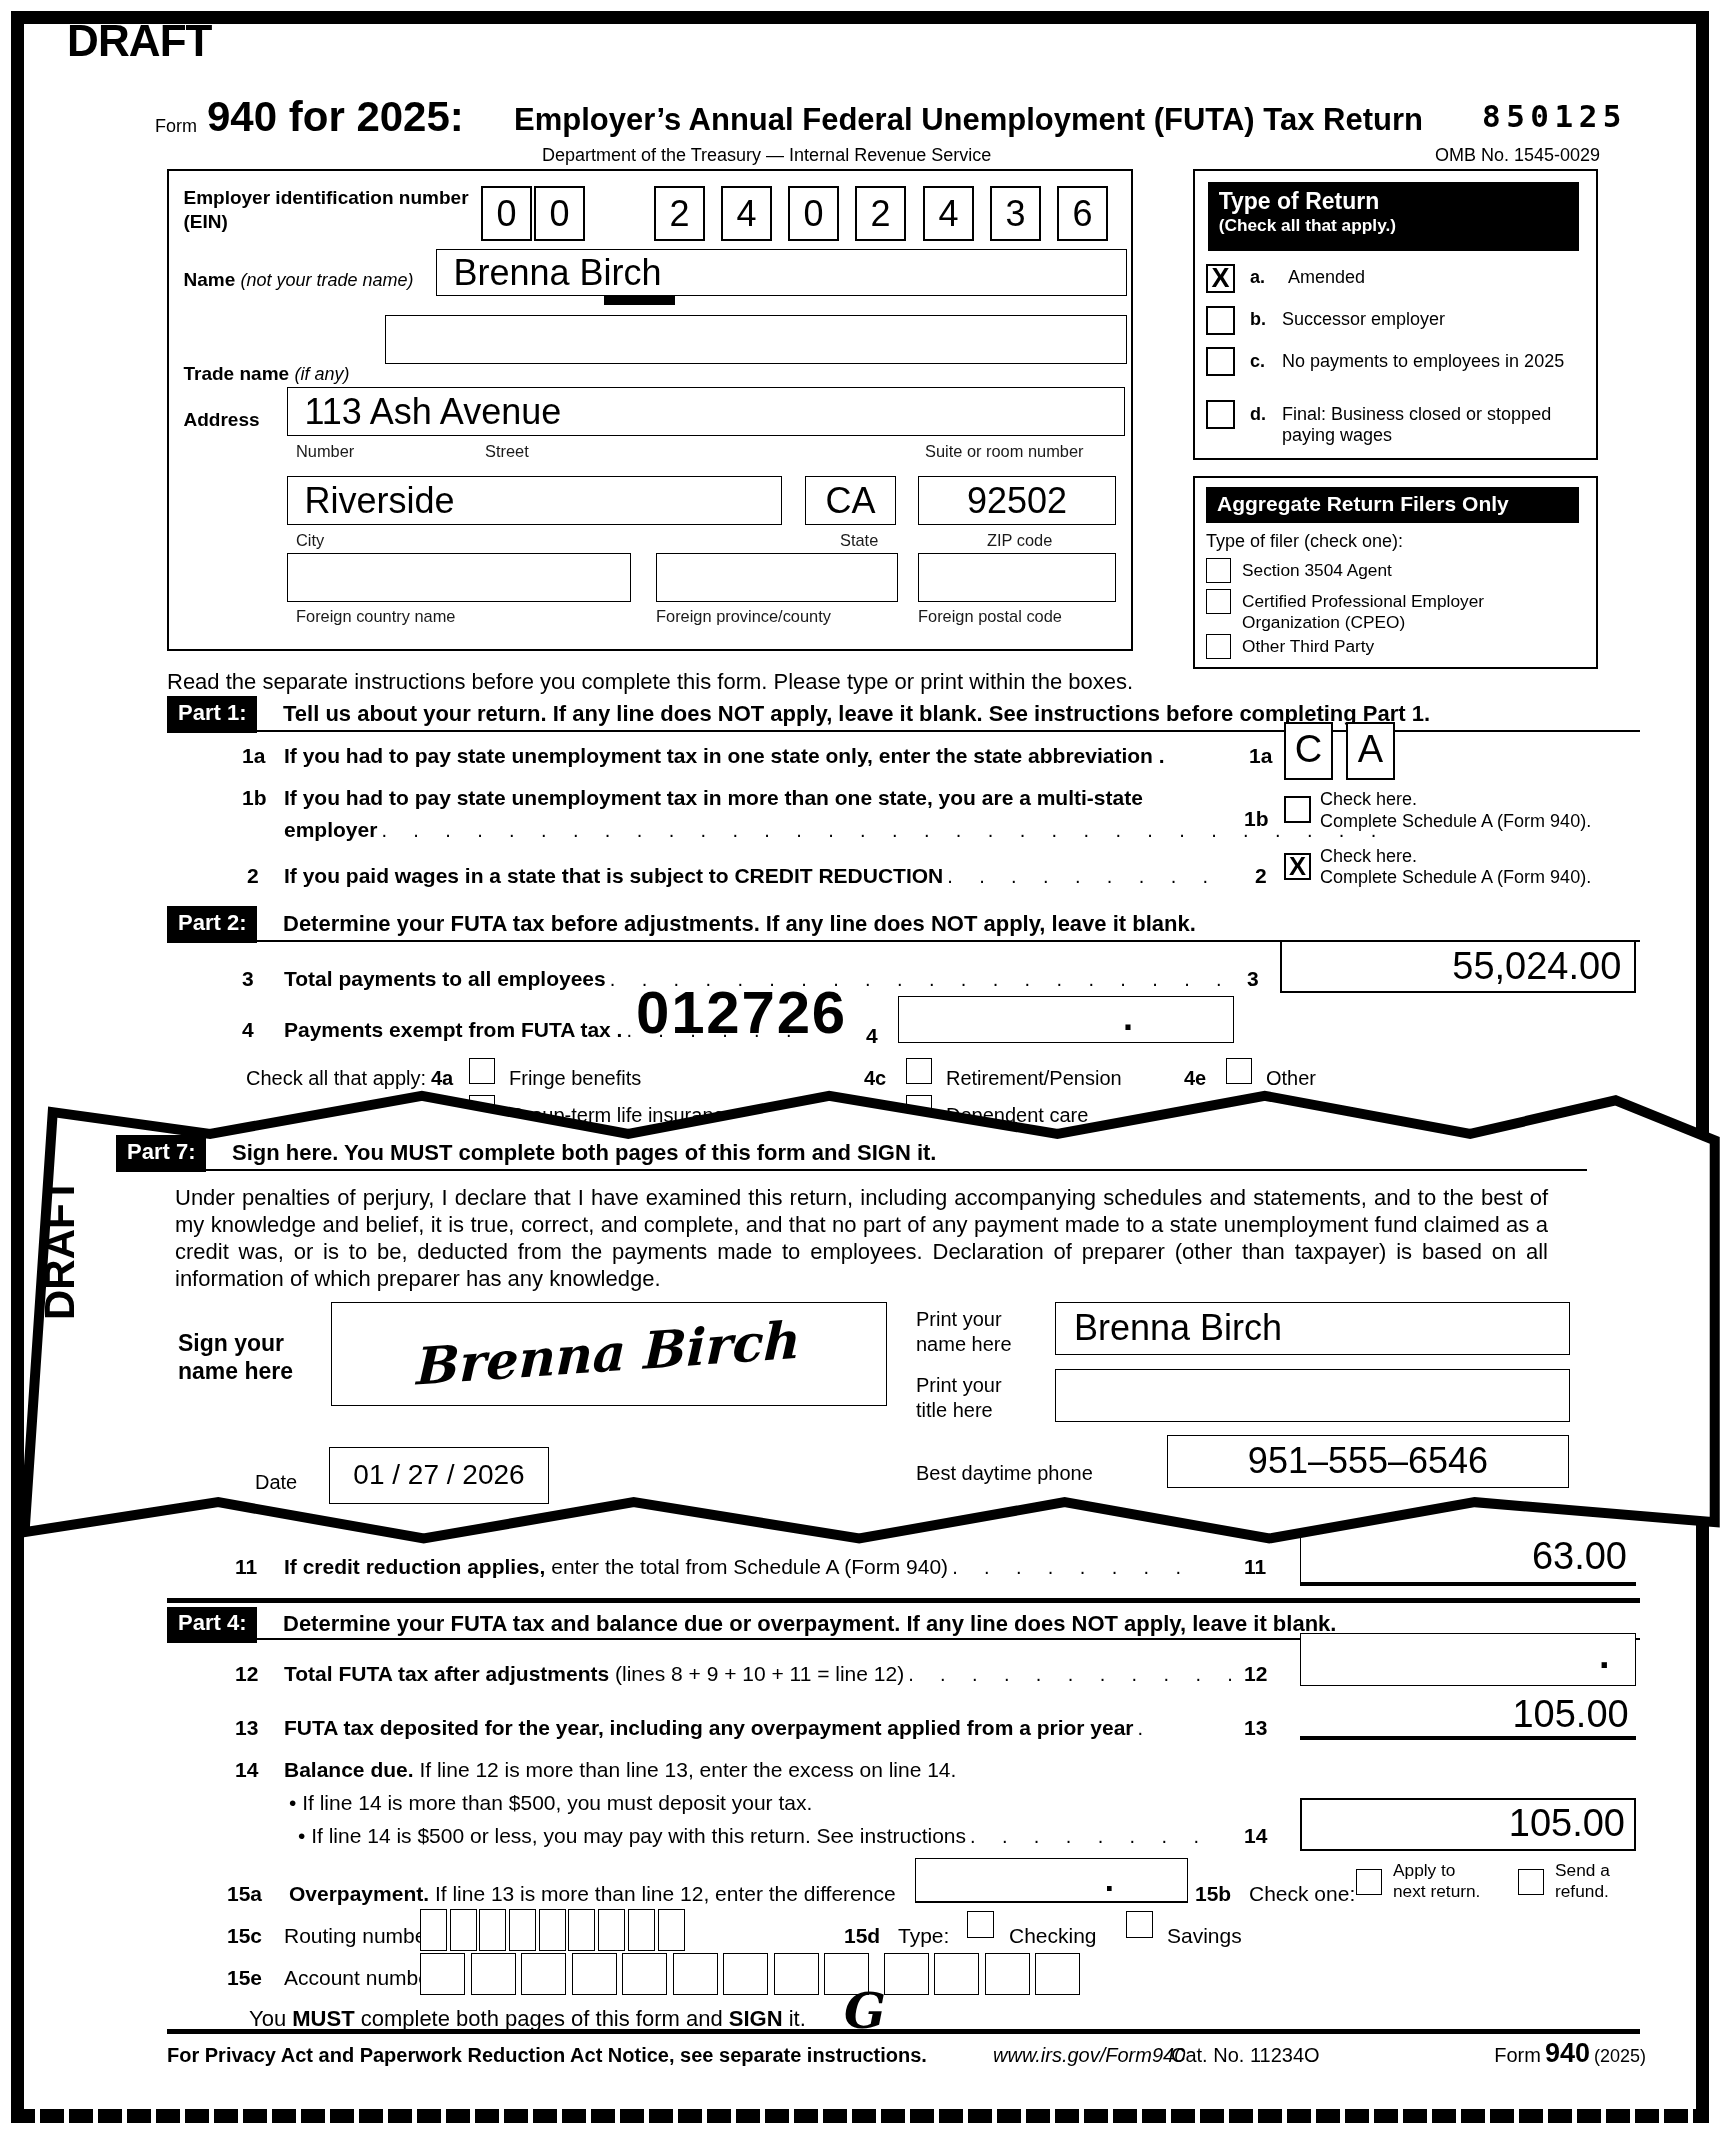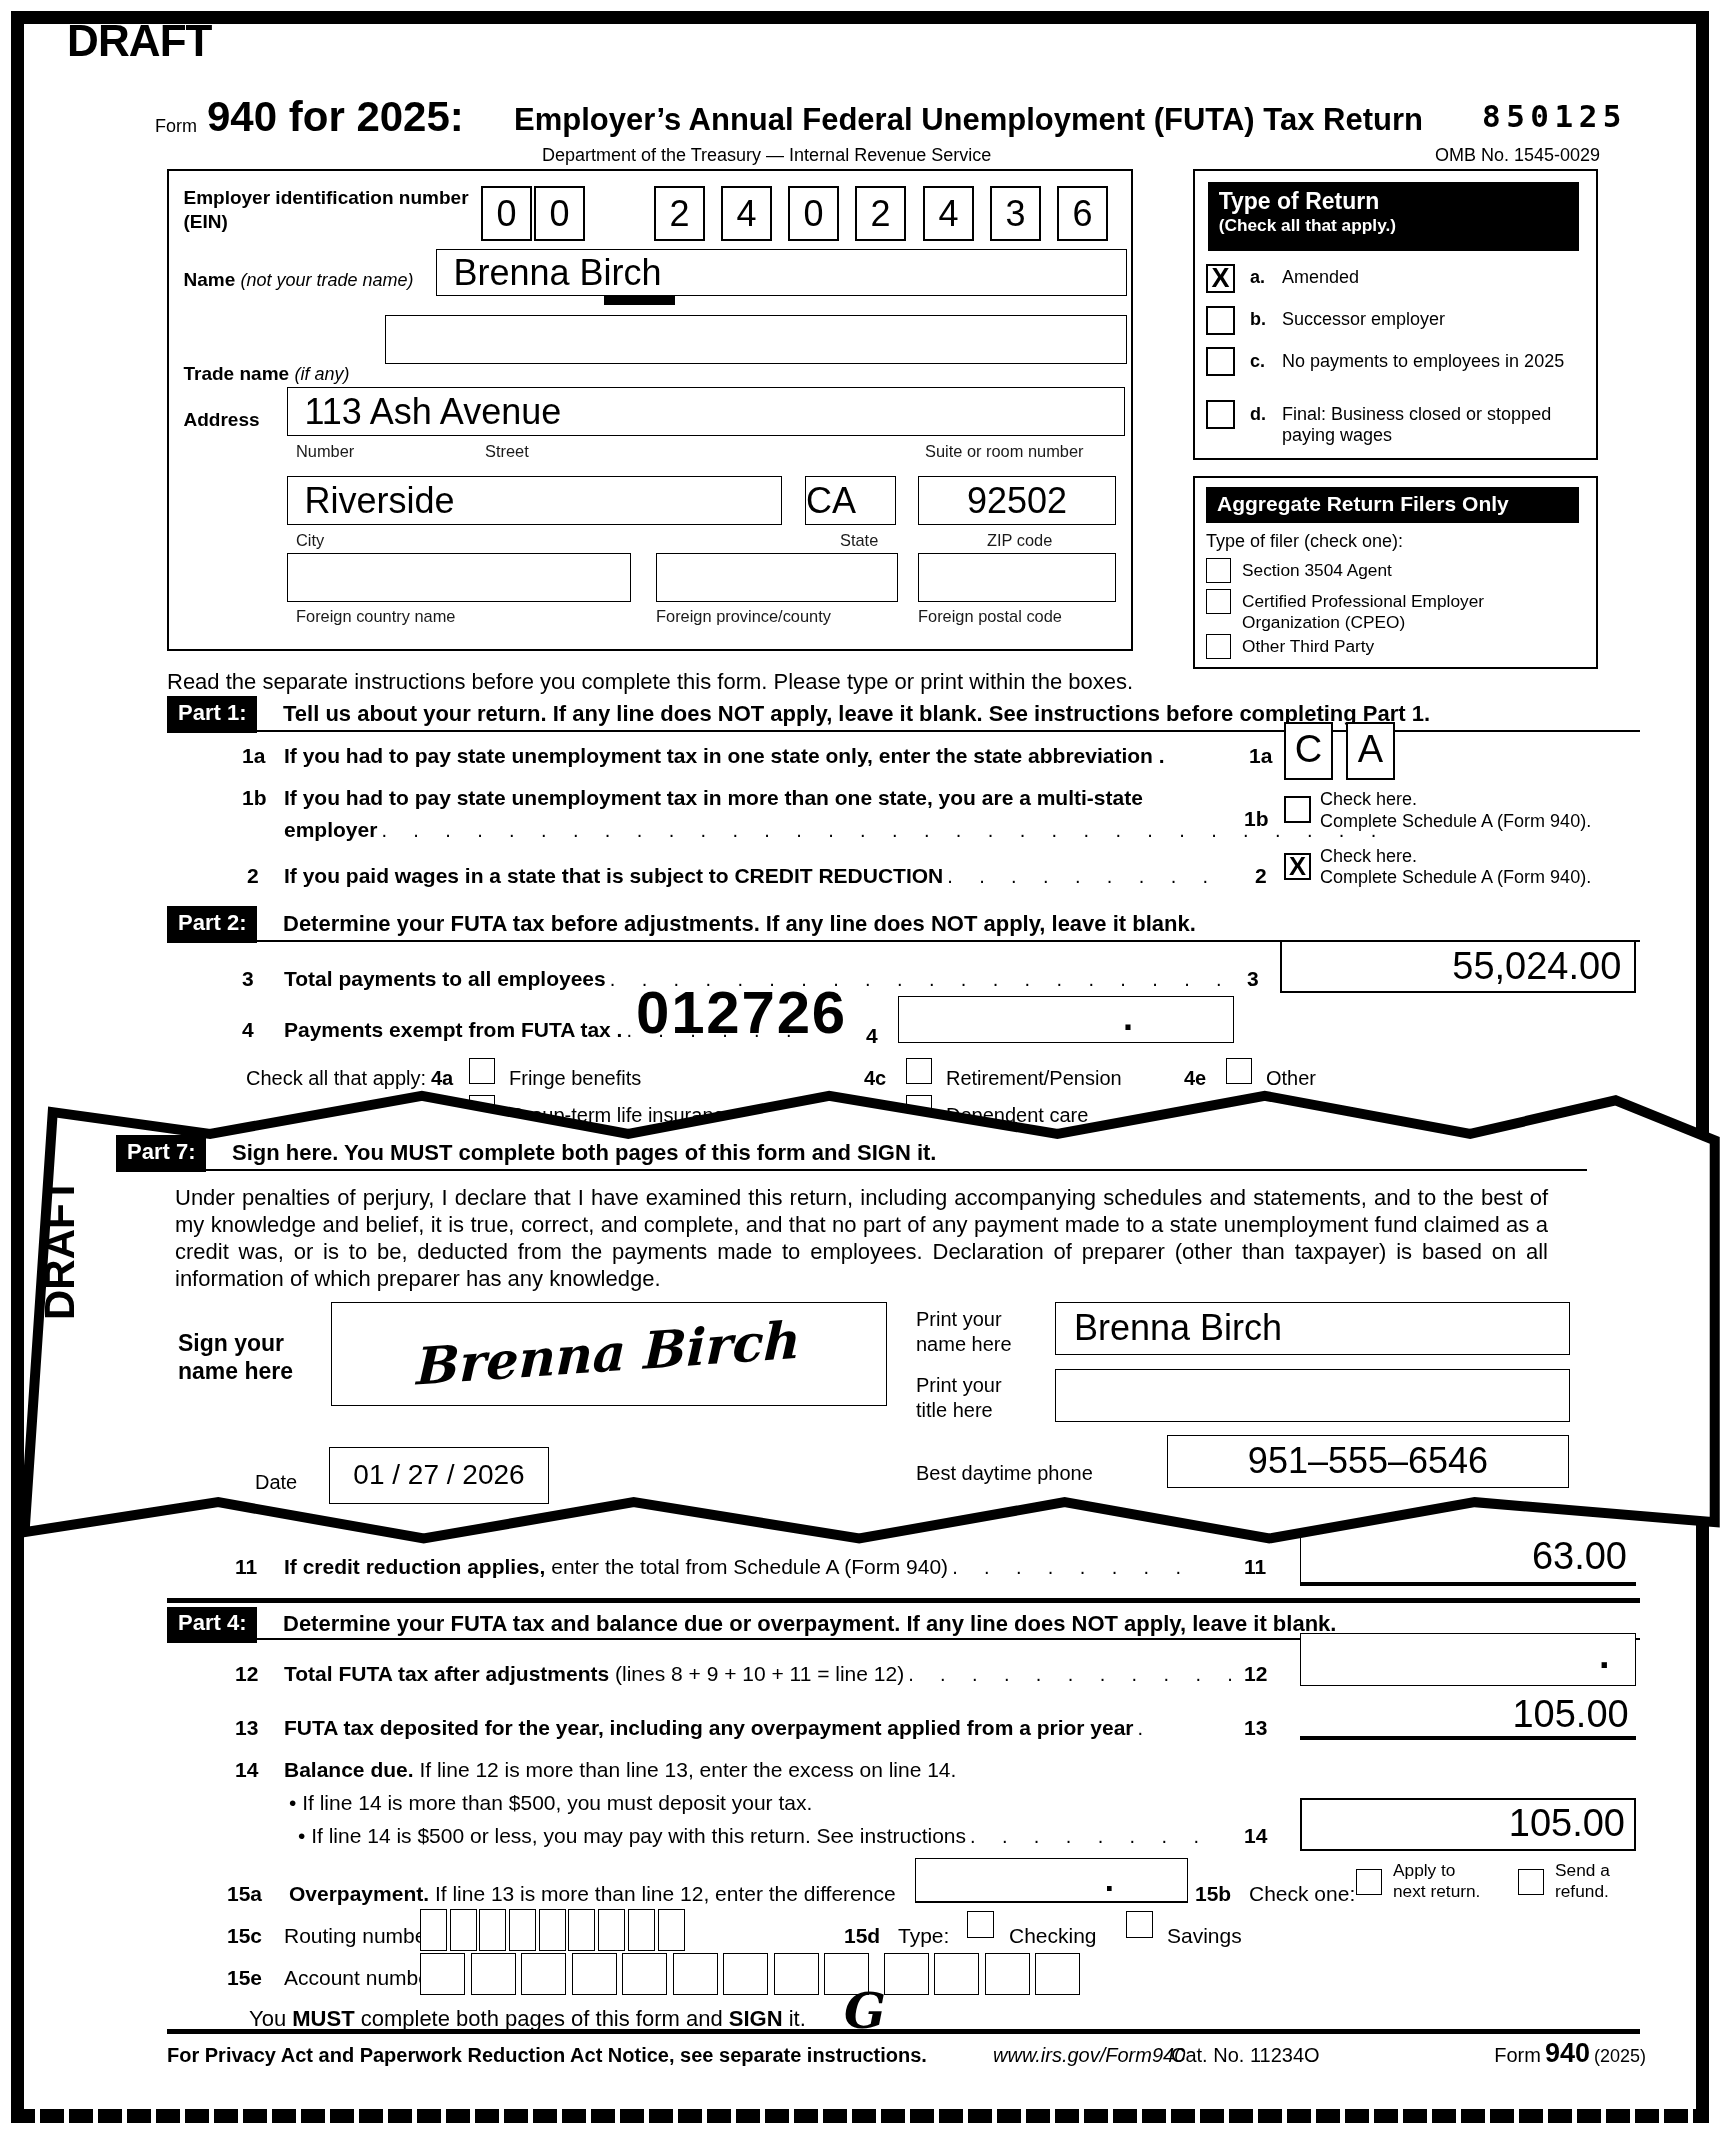--- a/index.html
+++ b/index.html
@@ -76,21 +76,21 @@
     <div style="font-size:36px;padding:2.7px 0 0 16.4px;">113 Ash Avenue</div>
   </div>
   <div class="a cap" style="left:127px;top:271px;">Number</div>
   <div class="a cap" style="left:316px;top:271px;">Street</div>
   <div class="a cap" style="left:756px;top:271px;">Suite or room number</div>
 
   <div class="a box2" style="left:118px;top:305px;width:495px;height:49px;">
     <div style="font-size:36px;padding:2.7px 0 0 16.4px;">Riverside</div>
   </div>
   <div class="a box2" style="left:636px;top:305px;width:91px;height:49px;">
-    <div style="font-size:36px;text-align:left;padding-top:2.7px;">CA</div>
+    <div style="font-size:36px;text-align:center;padding-top:2.7px;">CA</div>
   </div>
   <div class="a box2" style="left:749px;top:305px;width:198px;height:49px;">
     <div style="font-size:36px;text-align:center;padding-top:2.7px;">92502</div>
   </div>
   <div class="a cap" style="left:127px;top:360px;">City</div>
   <div class="a cap" style="left:671px;top:360px;">State</div>
   <div class="a cap" style="left:818px;top:360px;">ZIP code</div>
 
   <div class="a box2" style="left:118px;top:382px;width:344px;height:49px;"></div>
   <div class="a box2" style="left:487px;top:382px;width:242px;height:49px;"></div>
@@ -100,21 +100,21 @@
   <div class="a cap" style="left:749px;top:436px;">Foreign postal code</div>
 </div>
 
 <div class="a box" style="left:1193px;top:169px;width:405px;height:291px;">
   <div class="a blackbar" style="left:12.7px;top:11px;width:371px;height:69px;padding:5.5px 0 0 11px;">
     <div style="font-size:23px;">Type of Return</div>
     <div style="font-size:17.3px;">(Check all that apply.)</div>
   </div>
   <div class="a cb" style="left:11px;top:93px;width:29px;height:29px;font-size:27px;line-height:25.5px;">X</div>
   <span class="a b r20" style="left:55px;top:96px;">a.</span>
-  <span class="a r20" style="left:87px;top:96px;">Amended</span>
+  <span class="a r20" style="left:93px;top:96px;">Amended</span>
   <div class="a cb" style="left:11px;top:135px;width:29px;height:29px;font-size:27px;line-height:25.5px;"></div>
   <span class="a b r20" style="left:55px;top:138px;">b.</span>
   <span class="a r20" style="left:87px;top:138px;">Successor employer</span>
   <div class="a cb" style="left:11px;top:176px;width:29px;height:29px;font-size:27px;line-height:25.5px;"></div>
   <span class="a b r20" style="left:55px;top:180px;">c.</span>
   <span class="a r20" style="left:87px;top:180px;width:300px;display:inline-block;">No payments to employees in 2025</span>
   <div class="a cb" style="left:11px;top:229px;width:29px;height:29px;font-size:27px;line-height:25.5px;"></div>
   <span class="a b r20" style="left:55px;top:233px;">d.</span>
   <span class="a r20" style="left:87px;top:233px;width:300px;display:inline-block;">Final: Business closed or stopped paying wages</span>
 </div>

